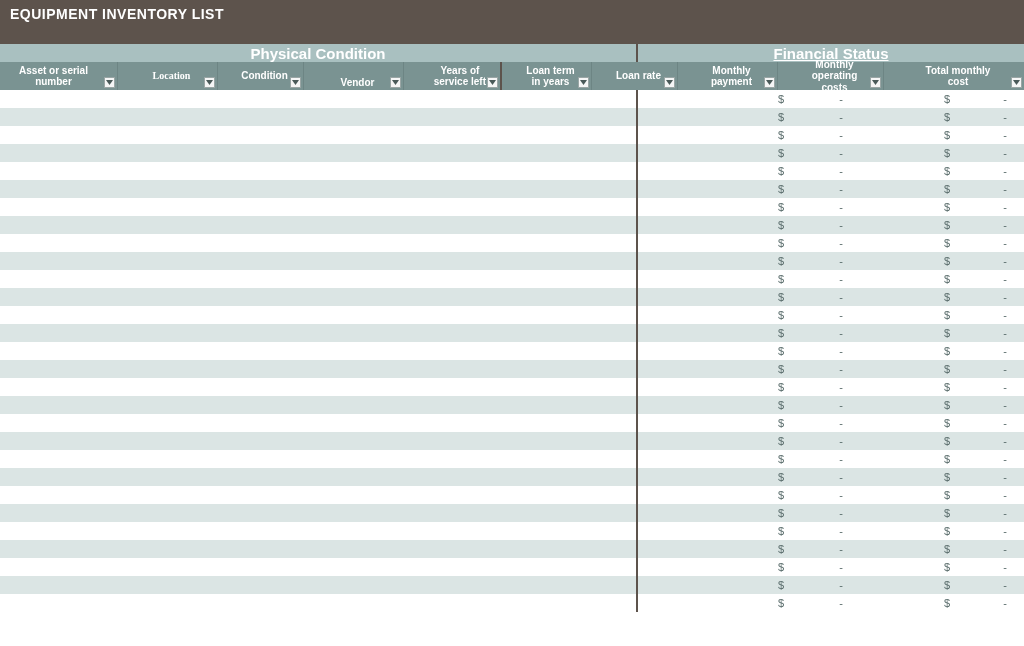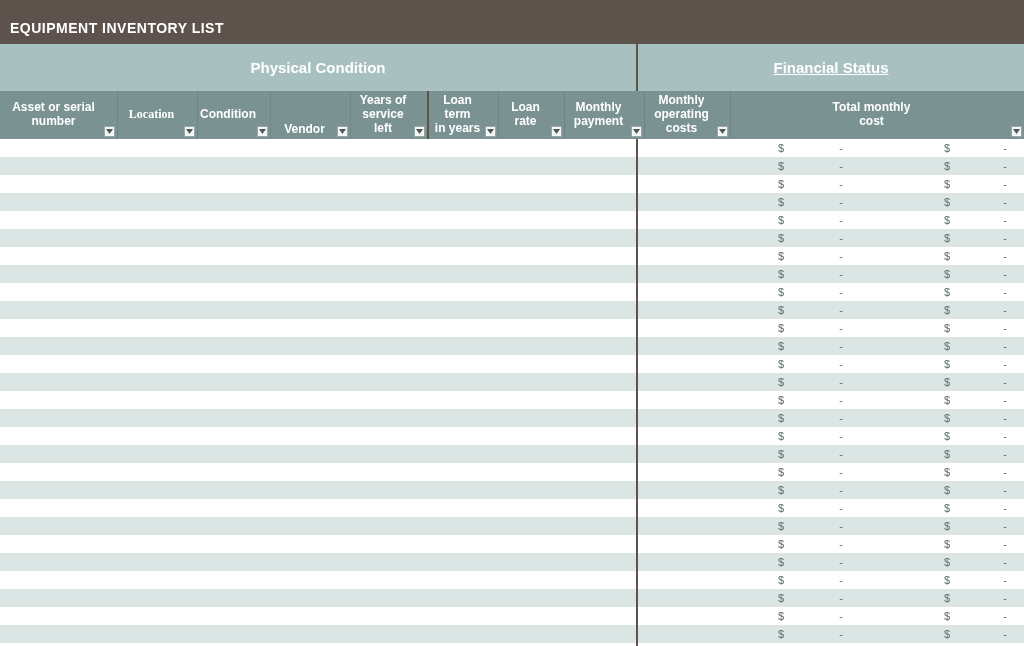--- a/index.html
+++ b/index.html
@@ -9,44 +9,45 @@
     height: 646px;
     overflow: hidden;
     background: #fff;
   }
   .title-bar {
     background: #5d534c;
     color: #fff;
     font-weight: bold;
     font-size: 14px;
     letter-spacing: 0.5px;
-    padding: 20px 10px 18px 10px;
+    padding: 6px 10px 18px 10px;
     height: 44px;
   }
   .sections {
     display: flex;
-    height: 47px;
+    height: 18px;
   }
   .sect {
     display: flex;
     align-items: center;
     justify-content: center;
     color: #fff;
     font-size: 15px;
     font-weight: bold;
   }
   .sect-left { flex: 0 0 638px; background: #a9c0c0; border-right: 2px solid #5d534c; }
   .sect-right { flex: 1; background: #a9c0c0; text-decoration: underline; }
   .headers {
     display: flex;
-    height: 48px;
+    height: 28px;
     background: #7a9392;
     color: #fff;
-    font-size: 12px;
+    font-size: 10px;
     font-weight: bold;
+    gap: 20px;
   }
   .hcell {
     position: relative;
     display: flex;
     align-items: center;
     justify-content: center;
     text-align: center;
     line-height: 1.15;
     padding: 2px 14px 2px 2px;
     border-right: 1px solid #6d8584;

